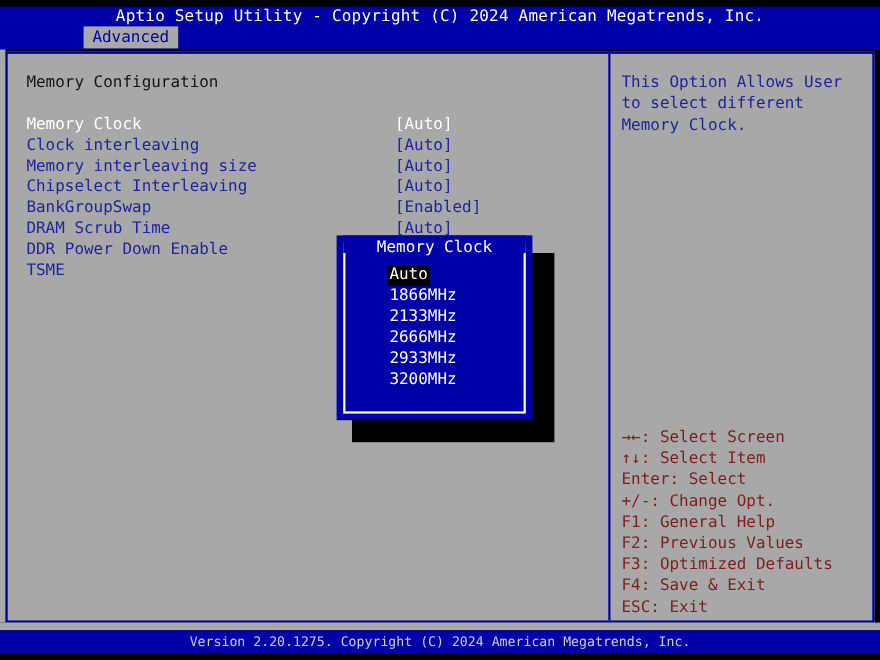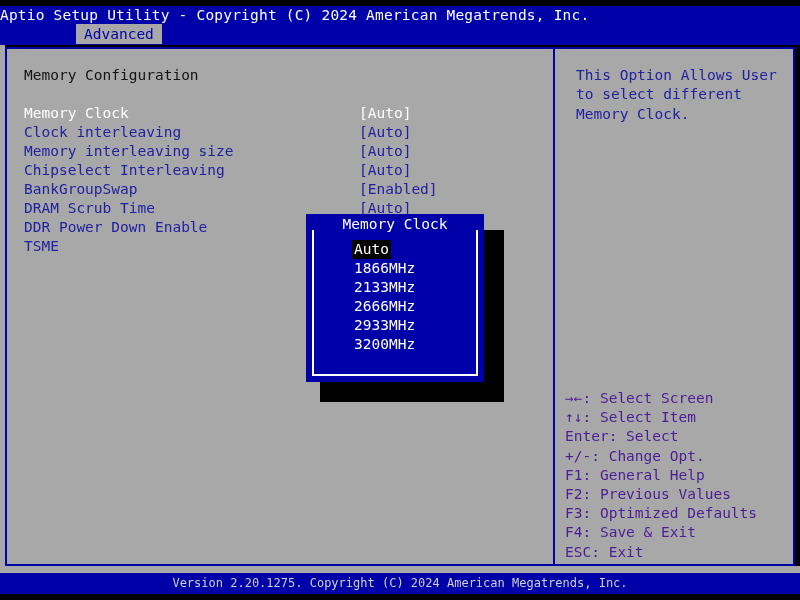--- a/index.html
+++ b/index.html
@@ -31,21 +31,21 @@
   .header-band {
     position: absolute;
     left: 0; top: 6px;
     width: 800px; height: 39px;
     background: #0000a8;
   }
   .header-title {
     position: absolute;
     left: 0; top: 6px;
     width: 800px;
-    text-align: left;
+    text-align: center;
     font-size: 14.5px;
     line-height: 18px;
     color: #ffffff;
     letter-spacing: 0.2px;
     white-space: pre;
   }
   .tab-row {
     position: absolute;
     left: 0; top: 24px;
     width: 800px;
@@ -131,31 +131,30 @@
     width: 238px;
     height: 515px;
   }
   .help-text {
     position: absolute;
     left: 10px; top: 17px;
     width: 222px;
     font-size: 14.5px;
     line-height: 19.3px;
     color: #2222a0;
-    margin-left: 11px;
   }
   .legend {
     position: absolute;
     left: 10px; top: 340px;
     width: 225px;
   }
   .legend-row {
     font-size: 14.5px;
     line-height: 19.2px;
-    color: #4c1d95;
+    color: #7f1d1d;
     white-space: pre;
   }
 
   
   .popup-shadow {
     position: absolute;
     left: 320px; top: 230px;
     width: 184px;
     height: 172px;
     background: #000000;

